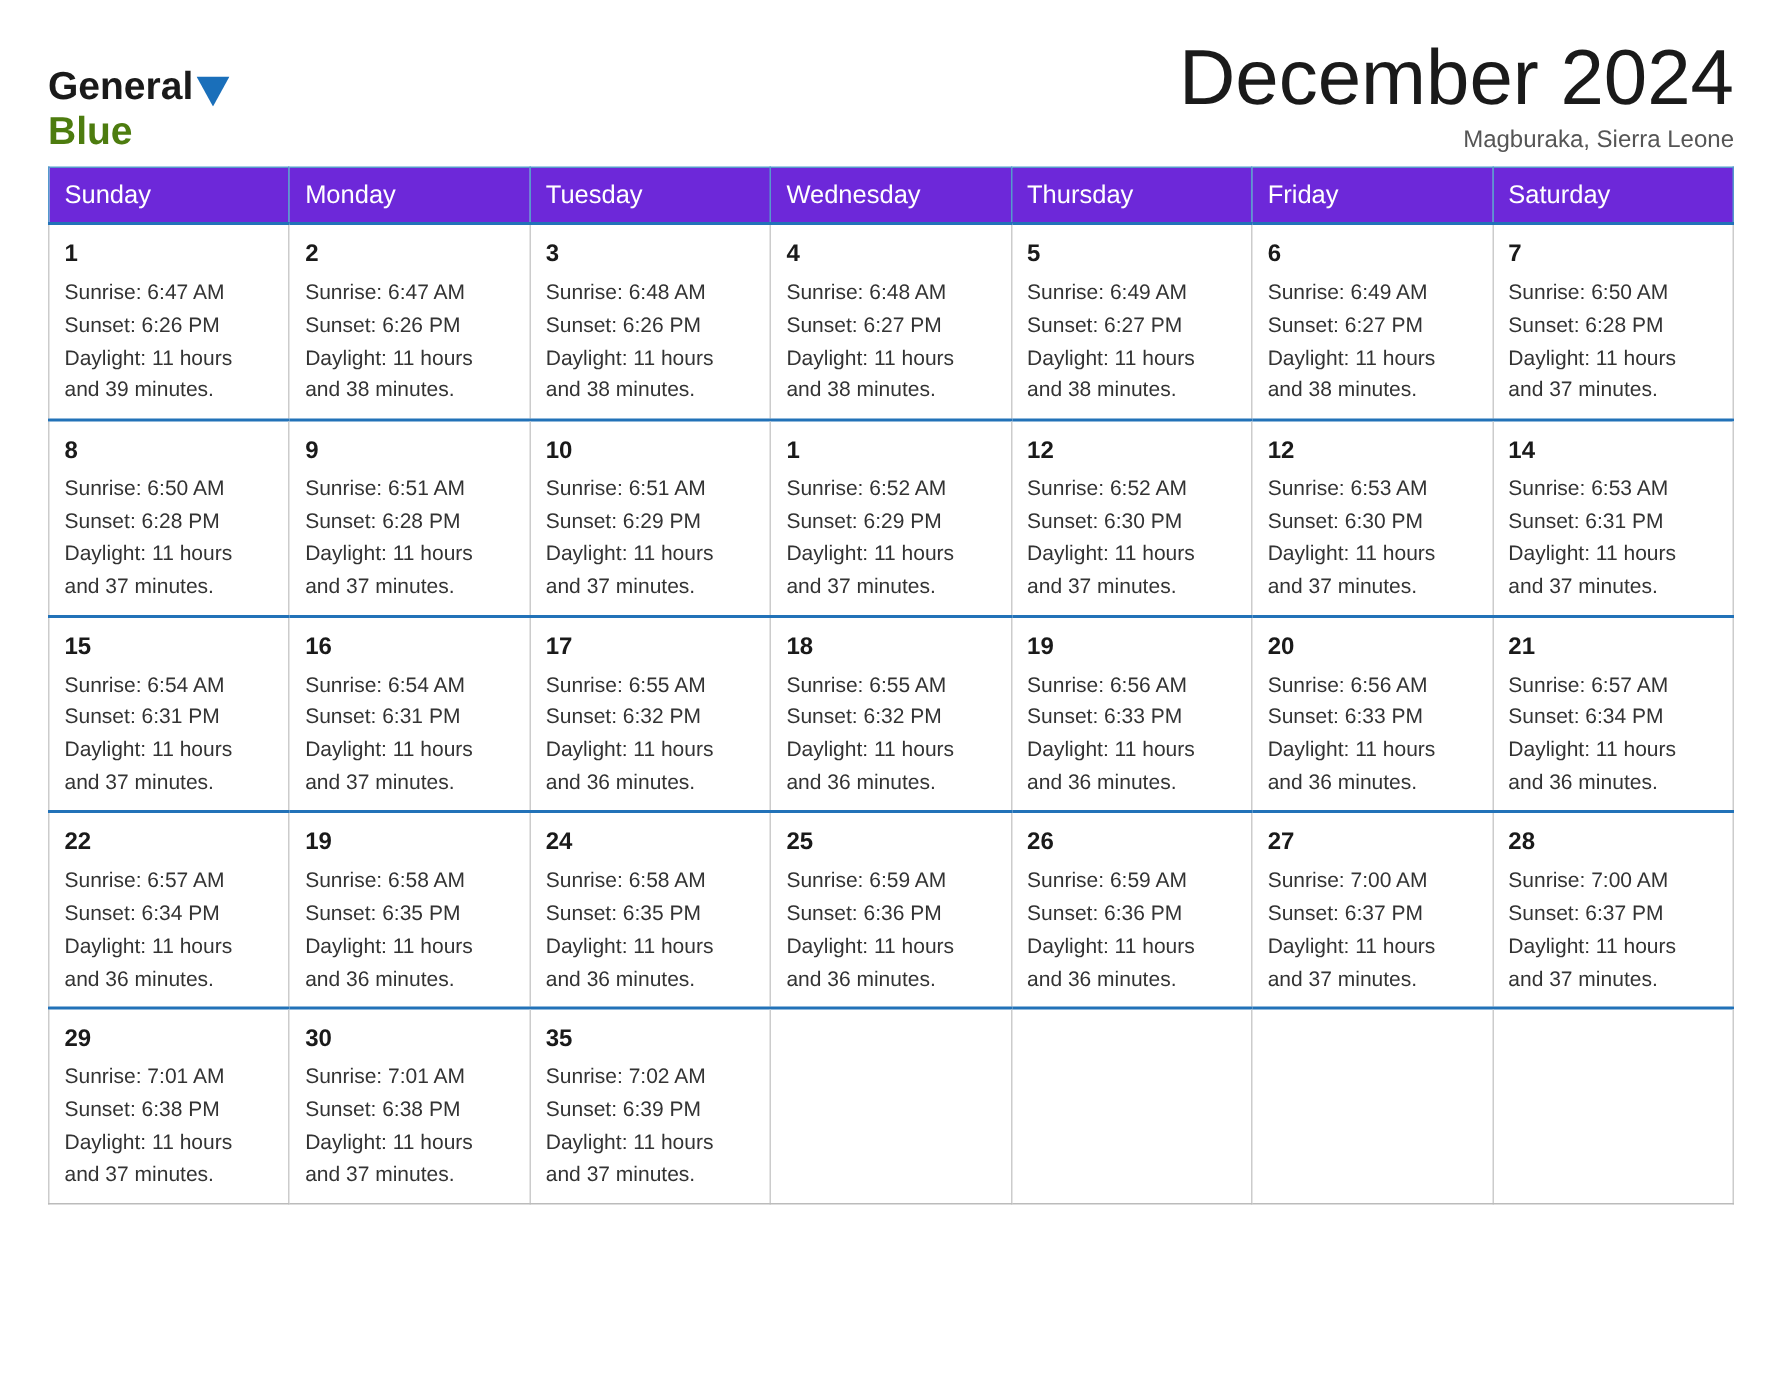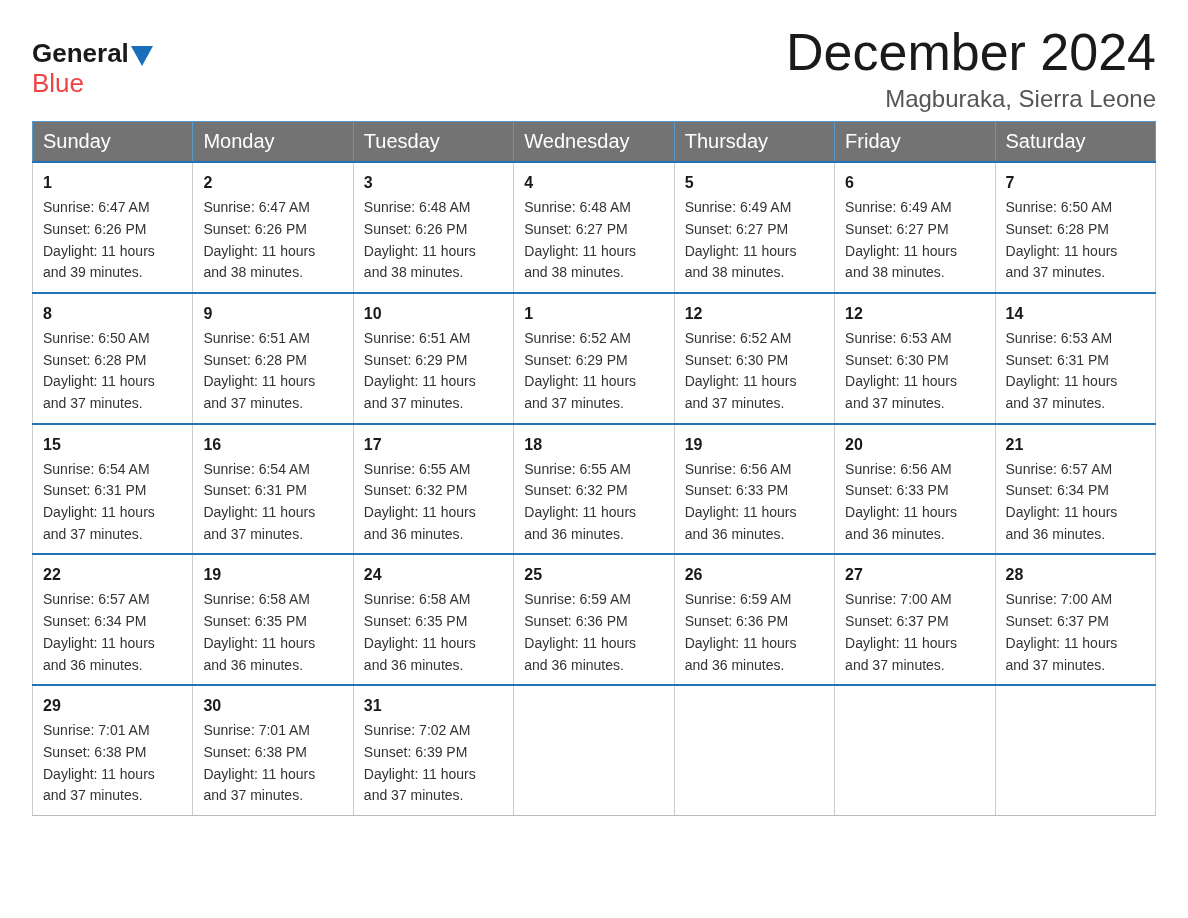--- a/index.html
+++ b/index.html
@@ -6,66 +6,66 @@
     body {
       font-family: Arial, sans-serif;
       background: #fff;
       padding: 24px 32px;
       width: 1188px;
       min-height: 918px;
     }
     .header {
       display: flex;
       justify-content: space-between;
-      align-items: center;
+      align-items: flex-end;
       margin-bottom: 4px;
     }
     .logo {
       display: flex;
       align-items: center;
       gap: 0;
     }
     .logo-text-general {
       font-size: 26px;
       font-weight: bold;
       color: #1a1a1a;
       font-family: Arial, sans-serif;
     }
     .logo-text-blue {
       font-size: 26px;
-      font-weight: normal;
-      color: #ef4444;
+      font-weight: bold;
+      color: #4d7c0f;
       font-family: Arial, sans-serif;
     }
     .logo-svg {
       margin-left: 2px;
     }
     .title-section {
       text-align: right;
     }
     .calendar-title {
       font-size: 52px;
       font-weight: normal;
       color: #1a1a1a;
       line-height: 1.1;
     }
     .calendar-subtitle {
-      font-size: 24px;
+      font-size: 16px;
       color: #555;
       margin-top: 4px;
     }
     .calendar {
       width: 100%;
       border-collapse: collapse;
       margin-top: 8px;
     }
     .calendar th {
-      background-color: #737373;
+      background-color: #6d28d9;
       color: #fff;
-      font-size: 20px;
+      font-size: 17px;
       font-weight: normal;
       padding: 8px 10px;
       text-align: left;
       border: 1px solid #5599cc;
     }
     .calendar td {
       vertical-align: top;
       padding: 8px 10px;
       border: 1px solid #ccc;
       width: 14.28%;
@@ -257,21 +257,21 @@
       <tr class="row-separator">
         <td>
         <span class="day-num">29</span>
         <span class="day-info">Sunrise: 7:01 AM<br>Sunset: 6:38 PM<br>Daylight: 11 hours<br>and 37 minutes.</span>
       </td>
         <td>
         <span class="day-num">30</span>
         <span class="day-info">Sunrise: 7:01 AM<br>Sunset: 6:38 PM<br>Daylight: 11 hours<br>and 37 minutes.</span>
       </td>
         <td>
-        <span class="day-num">31</span>
+        <span class="day-num">35</span>
         <span class="day-info">Sunrise: 7:02 AM<br>Sunset: 6:39 PM<br>Daylight: 11 hours<br>and 37 minutes.</span>
       </td>
         <td></td>
         <td></td>
         <td></td>
         <td></td>
       </tr>
     </tbody>
 </table>
 

